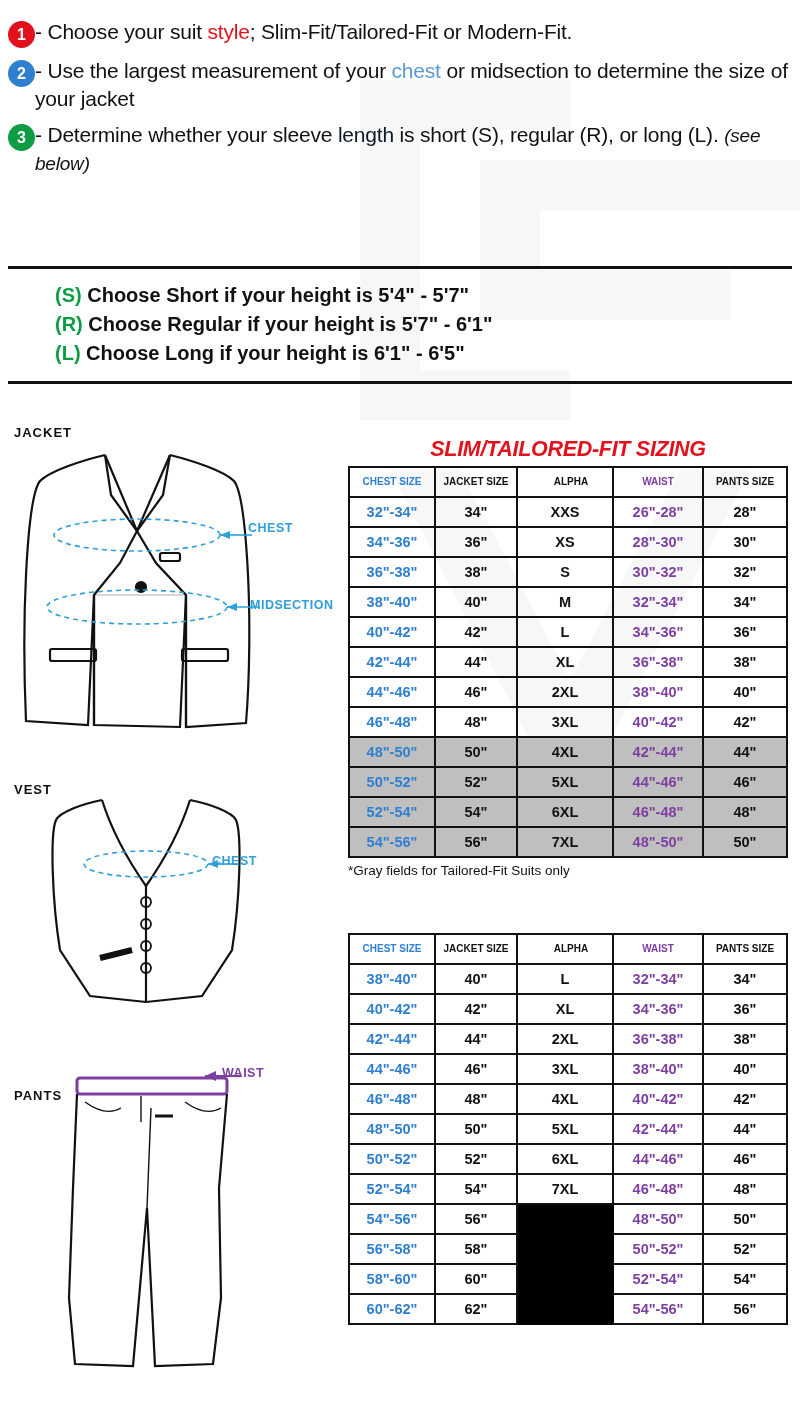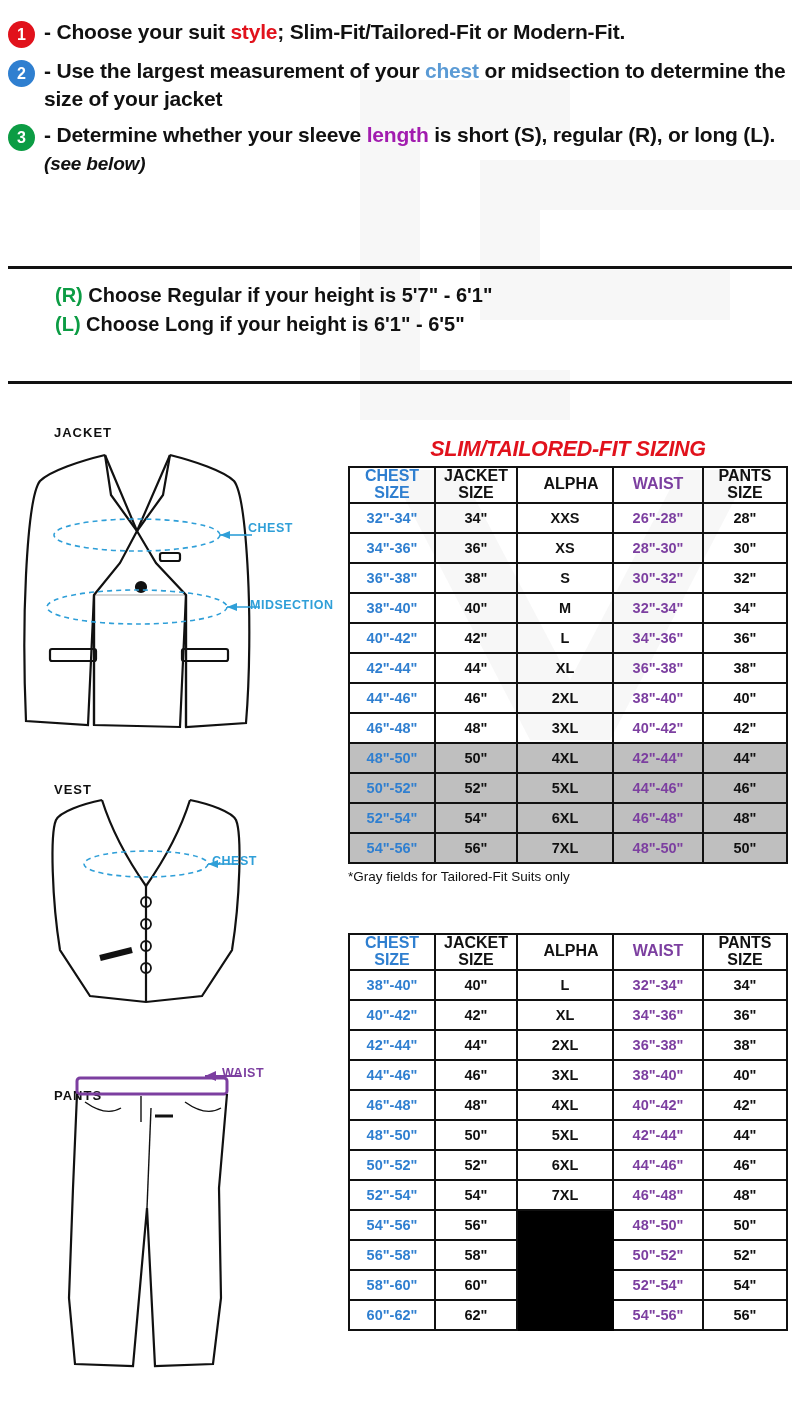--- a/index.html
+++ b/index.html
@@ -20,53 +20,53 @@
   .step{display:flex;align-items:flex-start;margin-bottom:9px;}
   .badge{
     width:27px;height:27px;border-radius:50%;flex:0 0 27px;
     color:#fff;font-weight:bold;font-size:16px;line-height:27px;text-align:center;
     margin-top:3px;
   }
   .b1{background:#e1121c;}
   .b2{background:#2f7fd0;}
   .b3{background:#0c9c44;}
   .step-text{
-    margin-left:9px;font-size:21px;line-height:1.31;font-weight:bold;
+    font-size:21px;line-height:1.31;font-weight:normal;
     letter-spacing:-0.2px;
   }
   .c-red{color:#e1121c;}
   .c-blue{color:#5b9bd5;}
-  .c-green{color:#a21caf;}
+  .c-green{color:#0f172a;}
   .ital{font-style:italic;font-size:19px;}
 
   .rule{position:absolute;left:8px;width:784px;height:3px;background:#111;}
 
   .heights{position:absolute;left:55px;top:281px;}
   .hline{font-size:20px;font-weight:bold;line-height:1.45;white-space:nowrap;}
   .hcode{color:#0c9c44;font-weight:bold;}
 
   
-  .label{position:absolute;font-size:13px;font-weight:bold;letter-spacing:1px;color:#111;margin-left:40px;}
+  .label{position:absolute;font-size:13px;font-weight:bold;letter-spacing:1px;color:#111;}
   .ill{position:absolute;}
   .callout{position:absolute;font-size:12.5px;font-weight:bold;letter-spacing:.5px;}
   .callout.blue{color:#2f9fd8;}
   .callout.purple{color:#7c3fa0;}
 
   
   .tbl-wrap{position:absolute;}
   .tbl-title{
     font-size:21.5px;font-weight:bold;color:#e1121c;text-align:center;
     letter-spacing:-0.3px;margin-bottom:4px;font-style:italic;
   }
   table{border-collapse:collapse;}
   th,td{
     border:2px solid #111;text-align:center;font-weight:bold;
     font-size:14.5px;padding:0;height:28px;
   }
-  th{font-size:16px;line-height:1.05;}
+  th{font-size:10px;line-height:1.05;}
   td.chest,th.chest{color:#2f7fd0;}
   td.waist,th.waist{color:#7c3fa0;}
   .gray td{background:#bfbfbf;}
   .blackcell{background:#000;border:2px solid #000;}
   .note{font-size:13.5px;font-weight:normal;margin-top:5px;}
   .w-chest{width:84px;} .w-jacket{width:80px;} .w-alpha{width:82px;padding-left:12px;}
   .w-waist{width:88px;} .w-pants{width:82px;}
 </style>
 </head>
 <body>
@@ -99,20 +99,24 @@
       <div class="badge b3">3</div>
       <div class="step-text">
         <span>- Determine whether your sleeve </span><span class="c-green">length</span><span> is short (S), regular (R), or long (L). </span><span class="ital">(see below)</span>
       </div>
     </div>
   </div>
 
   <div class="rule" style="top:266px"></div>
 
   <div class="heights">
+    <div class="hline">
+      <span class="hcode">(S)</span>
+      <span>Choose Short if your height is 5'4" - 5'7"</span>
+    </div>
     <div class="hline">
       <span class="hcode">(R)</span>
       <span>Choose Regular if your height is  5'7" - 6'1"</span>
     </div>
     <div class="hline">
       <span class="hcode">(L)</span>
       <span>Choose Long if your height is  6'1" - 6'5"</span>
     </div>
   </div>
 

